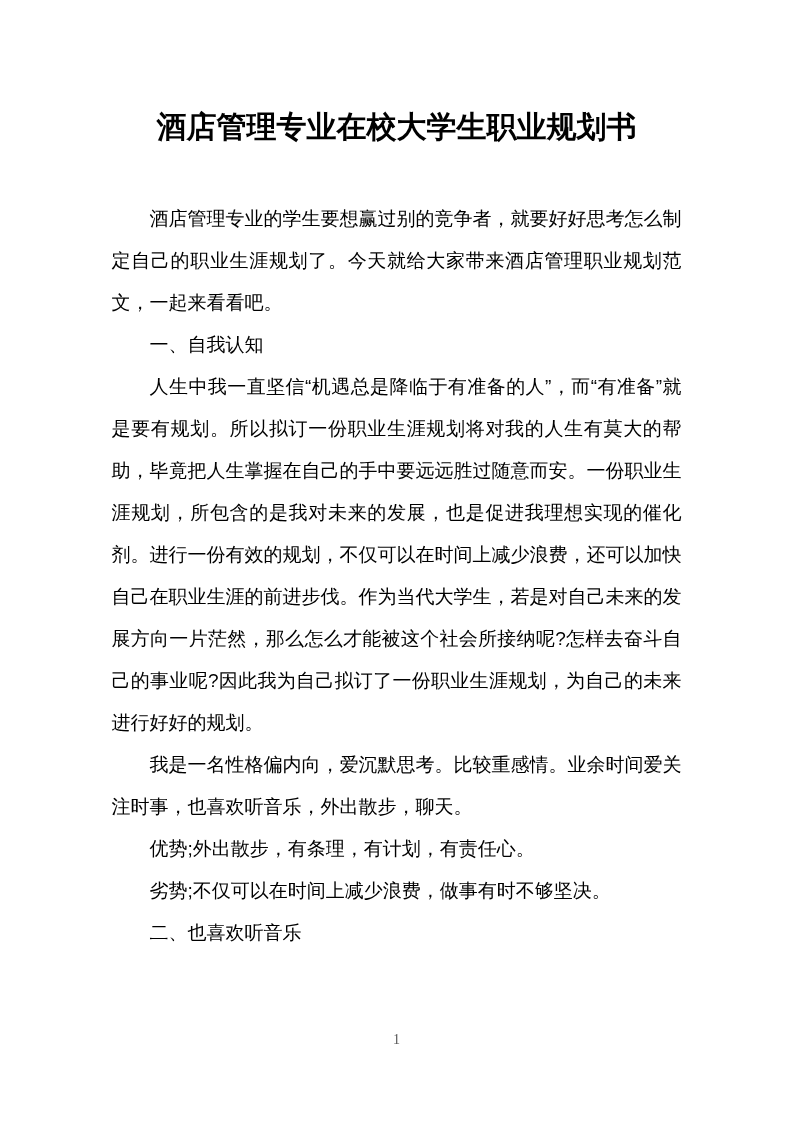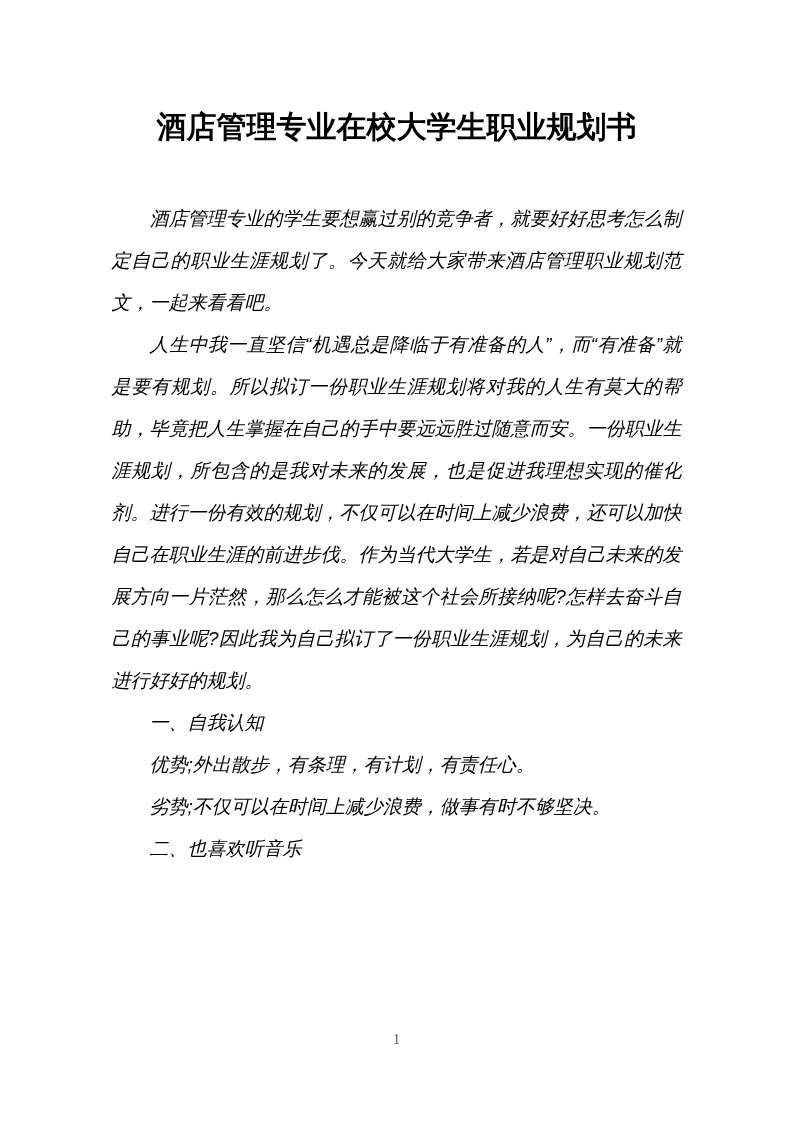--- a/index.html
+++ b/index.html
@@ -21,21 +21,20 @@
     padding: 0;
     text-align: center;
     font-size: 30px;
     line-height: 46px;
     font-weight: bold;
     letter-spacing: 0;
   }
   .doc-body {
     width: 570px;
     margin: 48px auto 0 auto;
-    font-style: italic;
   }
   .doc-body p {
     margin: 0;
     padding: 0;
     font-size: 19px;
     line-height: 42px;
     text-align: justify;
     text-justify: inter-character;
     text-align-last: left;
     text-indent: 38px;
@@ -55,22 +54,23 @@
 </style>
 </head>
 <body>
 
 <div class="page">
 
   <h1 class="doc-title">酒店管理专业在校大学生职业规划书</h1>
 
   <div class="doc-body">
     <p>酒店管理专业的学生要想赢过别的竞争者，就要好好思考怎么制定自己的职业生涯规划了。今天就给大家带来酒店管理职业规划范文，一起来看看吧。</p>
+    <p>一、自我认知</p>
     <p>人生中我一直坚信“机遇总是降临于有准备的人”，而“有准备”就是要有规划。所以拟订一份职业生涯规划将对我的人生有莫大的帮助，毕竟把人生掌握在自己的手中要远远胜过随意而安。一份职业生涯规划，所包含的是我对未来的发展，也是促进我理想实现的催化剂。进行一份有效的规划，不仅可以在时间上减少浪费，还可以加快自己在职业生涯的前进步伐。作为当代大学生，若是对自己未来的发展方向一片茫然，那么怎么才能被这个社会所接纳呢?怎样去奋斗自己的事业呢?因此我为自己拟订了一份职业生涯规划，为自己的未来进行好好的规划。</p>
-    <p>一、自我认知</p>
+    <p>我是一名性格偏内向，爱沉默思考。比较重感情。业余时间爱关注时事，也喜欢听音乐，外出散步，聊天。</p>
     <p>优势;外出散步，有条理，有计划，有责任心。</p>
     <p>劣势;不仅可以在时间上减少浪费，做事有时不够坚决。</p>
     <p>二、也喜欢听音乐</p>
   </div>
 
   <div class="page-num">1</div>
 
 </div>
 
 </body></html>

